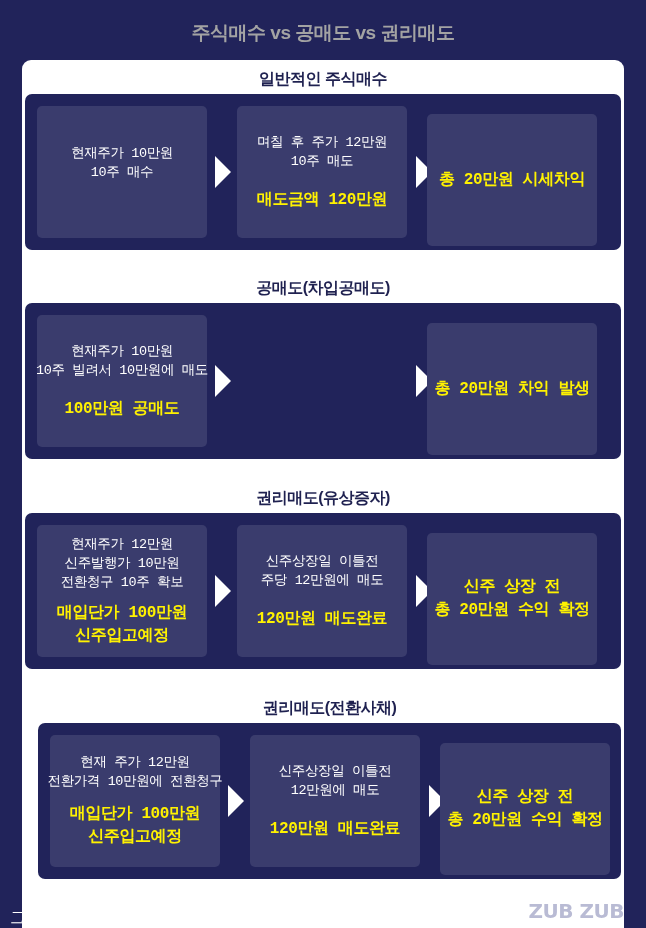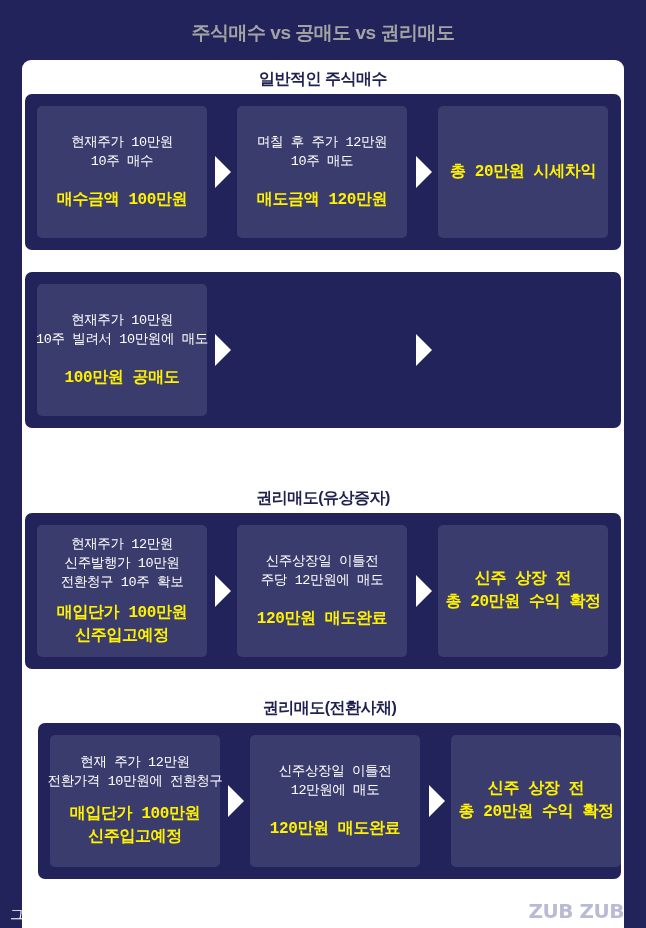--- a/index.html
+++ b/index.html
@@ -53,21 +53,21 @@
       border-radius: 5px;
       display: flex;
       flex-direction: column;
       justify-content: center;
       align-items: center;
       text-align: center;
       font-family: Liberation Mono, monospace;
     }
     .box.b1 { left: 12px; }
     .box.b2 { left: 212px; }
-    .box.b3 { left: 413px; }
+    .box.b3 { left: 402px; margin-top: 8px; }
     .box .white-line {
       color: #ffffff;
       font-size: 13.5px;
       line-height: 19px;
       letter-spacing: -0.4px;
       white-space: nowrap;
     }
     .box .yellow-line {
       color: #fff200;
       font-size: 16px;
@@ -83,21 +83,21 @@
       width: 0; height: 0;
       border-top: 16px solid transparent;
       border-bottom: 16px solid transparent;
       border-left: 16px solid #ffffff;
     }
     .arrow.a1 { left: 190px; }
     .arrow.a2 { left: 391px; }
     .footer-credit {
       position: absolute;
       left: 10px; top: 906px;
-      font-size: 14px;
+      font-size: 17px;
       color: #ffffff;
       letter-spacing: -0.3px;
     }
     .footer-logo {
       position: absolute;
       right: 22px; top: 899px;
       font-size: 20px;
       font-weight: bold;
       color: #b9bbd4;
       letter-spacing: -0.5px;
@@ -109,46 +109,49 @@
 
 <div class="page-title">주식매수 vs 공매도 vs 권리매도</div>
 
 <div class="section" style="top:60px;">
   <div class="section-title">일반적인 주식매수</div>
   <div class="section-panel">
     <div class="box b1">
       <div class="white-line">현재주가 10만원</div>
       <div class="white-line">10주 매수</div>
       <div class="gap"></div>
-      <div class="yellow-line">매수금액 100만원</div>
     </div>
     <div class="arrow a1"></div>
     <div class="box b2">
       <div class="white-line">며칠 후 주가 12만원</div>
       <div class="white-line">10주 매도</div>
       <div class="gap"></div>
       <div class="yellow-line">매도금액 120만원</div>
     </div>
     <div class="arrow a2"></div>
     <div class="box b3">
       <div class="yellow-line">총 20만원 시세차익</div>
     </div>
   </div>
 </div>
 
 <div class="section" style="top:269px;">
+  <div class="section-title">공매도(차입공매도)</div>
   <div class="section-panel">
     <div class="box b1">
       <div class="white-line">현재주가 10만원</div>
       <div class="white-line">10주 빌려서 10만원에 매도</div>
       <div class="gap"></div>
       <div class="yellow-line">100만원 공매도</div>
     </div>
     <div class="arrow a1"></div>
     <div class="arrow a2"></div>
+    <div class="box b3">
+      <div class="yellow-line">총 20만원 차익 발생</div>
+    </div>
   </div>
 </div>
 
 <div class="section" style="top:479px;">
   <div class="section-title">권리매도(유상증자)</div>
   <div class="section-panel">
     <div class="box b1">
       <div class="white-line">현재주가 12만원</div>
       <div class="white-line">신주발행가 10만원</div>
       <div class="white-line">전환청구 10주 확보</div>

